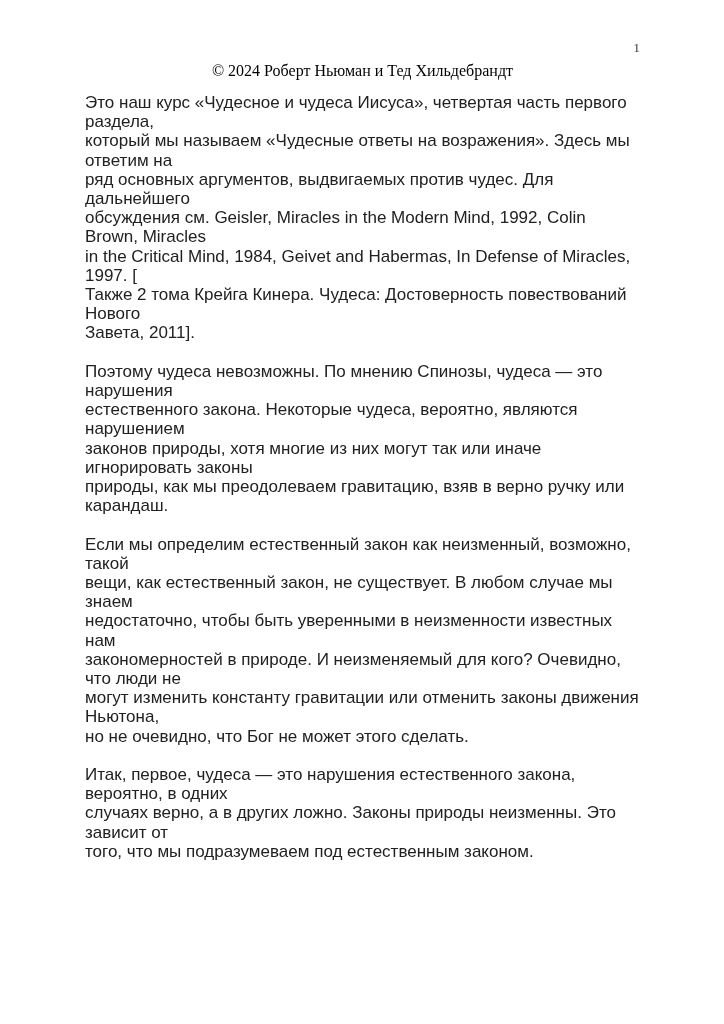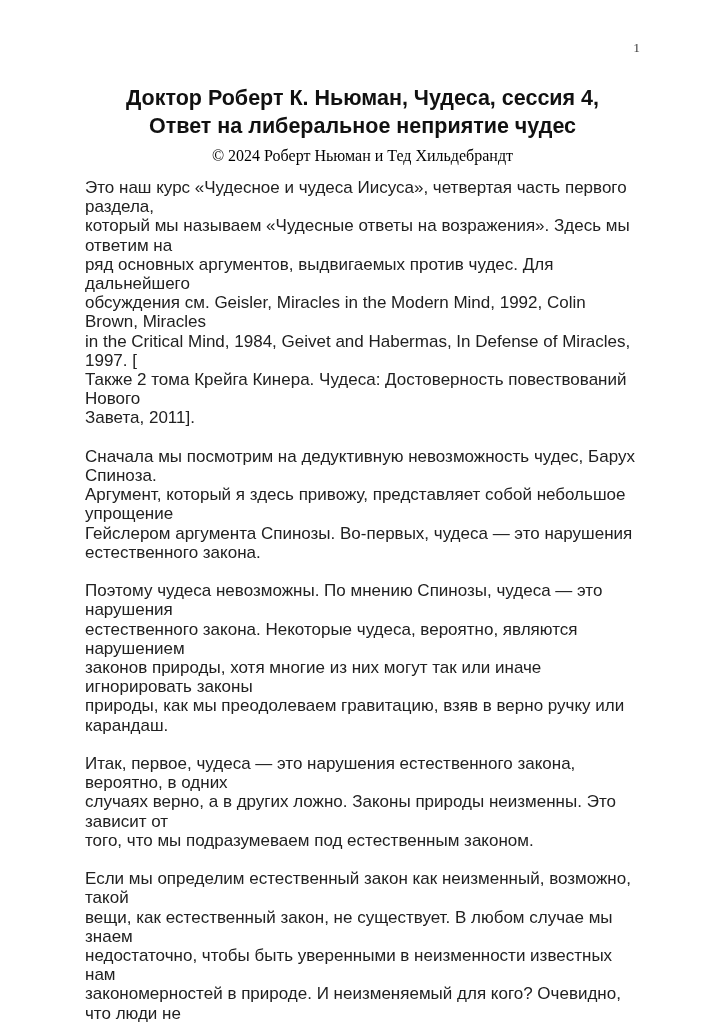--- a/index.html
+++ b/index.html
@@ -56,44 +56,38 @@
     margin: 0 0 19.2px 0;
     white-space: pre-line;
   }
 </style>
 </head>
 <body>
 
 <div class="page">
   <div class="page-number">1</div>
 
-  <h1 class="doc-title">Доктор Роберт К. Ньюман, Чудеса, сессия 4,
-Ответ на либеральное неприятие чудес</h1>
 
   <div class="copyright">© 2024 Роберт Ньюман и Тед Хильдебрандт</div>
 
   <div class="doc-body">
     <p>Это наш курс «Чудесное и чудеса Иисуса», четвертая часть первого раздела,
 который мы называем «Чудесные ответы на возражения». Здесь мы ответим на
 ряд основных аргументов, выдвигаемых против чудес. Для дальнейшего
 обсуждения см. Geisler, Miracles in the Modern Mind, 1992, Colin Brown, Miracles
 in the Critical Mind, 1984, Geivet and Habermas, In Defense of Miracles, 1997. [
 Также 2 тома Крейга Кинера. Чудеса: Достоверность повествований Нового
 Завета, 2011].</p>
-    <p>Сначала мы посмотрим на дедуктивную невозможность чудес, Барух Спиноза.
-Аргумент, который я здесь привожу, представляет собой небольшое упрощение
-Гейслером аргумента Спинозы. Во-первых, чудеса — это нарушения
-естественного закона.</p>
     <p>Поэтому чудеса невозможны. По мнению Спинозы, чудеса — это нарушения
 естественного закона. Некоторые чудеса, вероятно, являются нарушением
 законов природы, хотя многие из них могут так или иначе игнорировать законы
 природы, как мы преодолеваем гравитацию, взяв в верно ручку или карандаш.</p>
-    <p>Итак, первое, чудеса — это нарушения естественного закона, вероятно, в одних
-случаях верно, а в других ложно. Законы природы неизменны. Это зависит от
-того, что мы подразумеваем под естественным законом.</p>
     <p>Если мы определим естественный закон как неизменный, возможно, такой
 вещи, как естественный закон, не существует. В любом случае мы знаем
 недостаточно, чтобы быть уверенными в неизменности известных нам
 закономерностей в природе. И неизменяемый для кого? Очевидно, что люди не
 могут изменить константу гравитации или отменить законы движения Ньютона,
 но не очевидно, что Бог не может этого сделать.</p>
+    <p>Итак, первое, чудеса — это нарушения естественного закона, вероятно, в одних
+случаях верно, а в других ложно. Законы природы неизменны. Это зависит от
+того, что мы подразумеваем под естественным законом.</p>
   </div>
 </div>
 
 </body></html>

